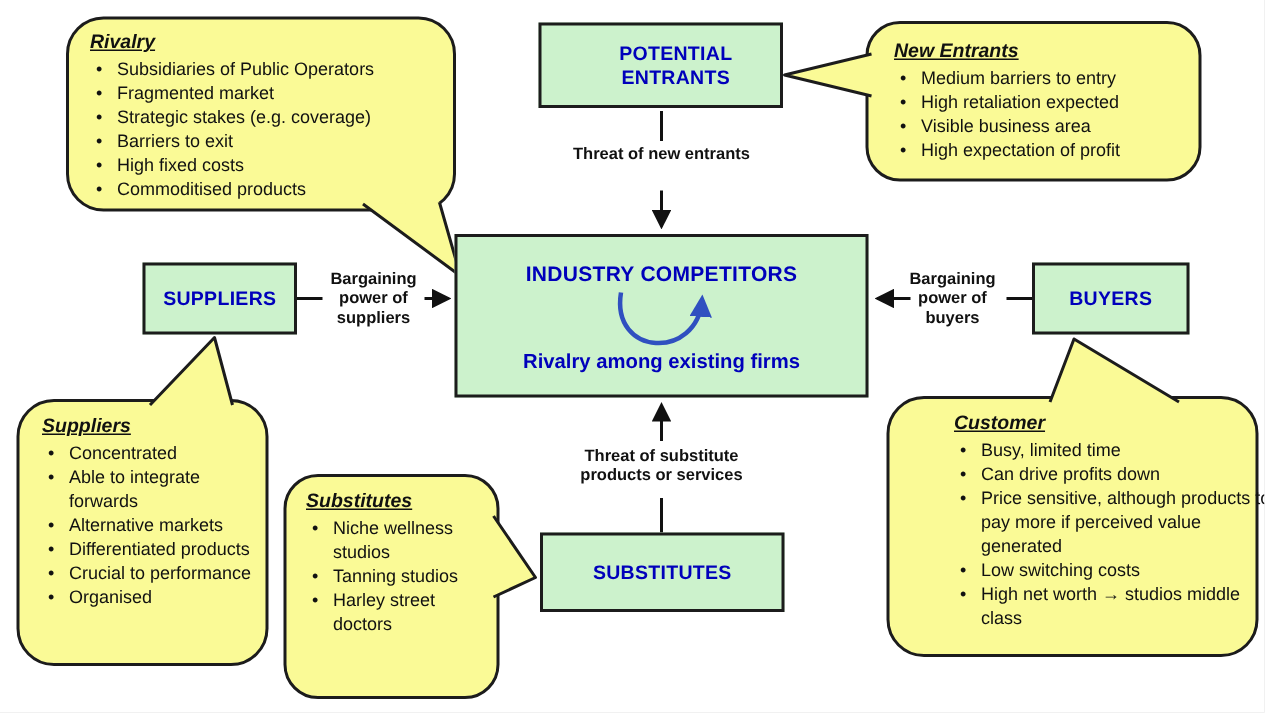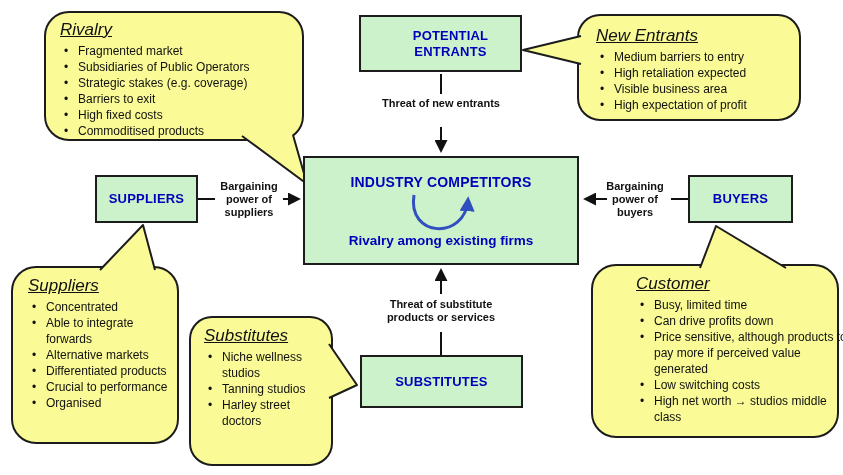--- a/index.html
+++ b/index.html
@@ -26,21 +26,21 @@
   .gbox .blabel{font-size:13px;line-height:16px;letter-spacing:.2px;}
   .center-box{flex-direction:column;padding:11px 4px 10px 4px;}
   .center-title{font-size:14px;line-height:15px;letter-spacing:.2px;}
   .center-sub{font-size:13.5px;line-height:14px;}
   .lbl{
     position:absolute;z-index:3;color:var(--label-text);
     font-size:11px;line-height:13px;font-weight:bold;text-align:center;
   }
   .ctext{position:absolute;z-index:3;color:#111;}
   .ctitle{
-    font-size:17px;font-weight:normal;font-style:italic;
+    font-size:13px;font-weight:bold;font-style:italic;
     text-decoration:underline;margin-bottom:3px;
   }
   .clist{list-style:none;margin:0;padding:0;font-size:12px;}
   .clist li{position:relative;padding-left:18px;line-height:16px;}
   .clist li::before{content:"\2022";position:absolute;left:4px;top:0;}
   .rarrow{display:block;margin:0 auto;}
 </style>
 </head>
 <body>
 
@@ -111,22 +111,22 @@
   </div>
 
   <div class="lbl" style="left:381px;top:97px;width:120px;">Threat of new entrants</div>
   <div class="lbl" style="left:209px;top:180px;width:80px;">Bargaining power of suppliers</div>
   <div class="lbl" style="left:595px;top:180px;width:80px;">Bargaining power of buyers</div>
   <div class="lbl" style="left:368px;top:298px;width:146px;">Threat of substitute products or services</div>
 
   <div class="ctext" style="left:60px;top:20px;width:236px;">
     <div class="ctitle">Rivalry</div>
     <ul class="clist">
+      <li>Subsidiaries of Public Operators</li>
       <li>Fragmented market</li>
-      <li>Subsidiaries of Public Operators</li>
       <li>Strategic stakes (e.g. coverage)</li>
       <li>Barriers to exit</li>
       <li>High fixed costs</li>
       <li>Commoditised products</li>
     </ul>
   </div>
 
   <div class="ctext" style="left:596px;top:26px;width:196px;">
     <div class="ctitle">New Entrants</div>
     <ul class="clist">

